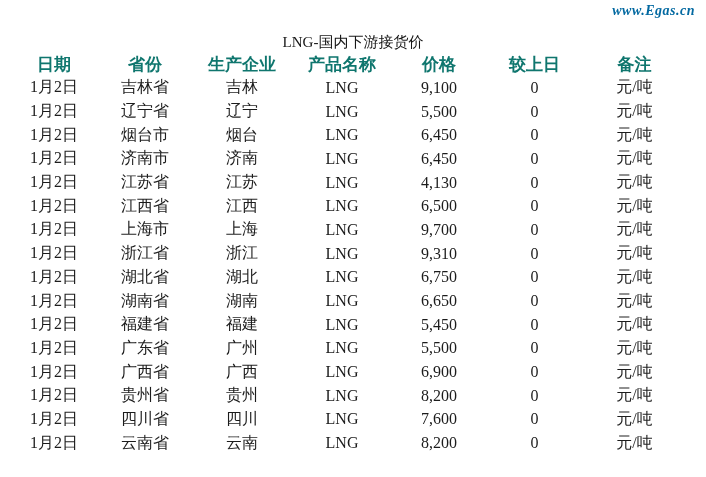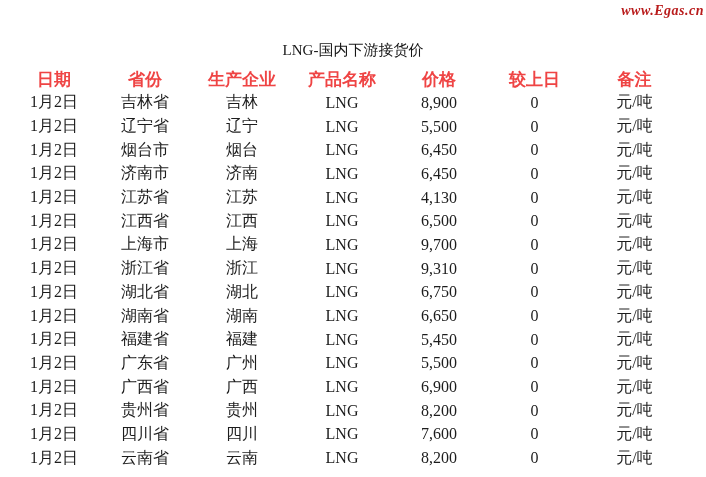--- a/index.html
+++ b/index.html
@@ -11,31 +11,31 @@
     width: 706px;
     height: 477px;
     position: relative;
     font-family: "Liberation Serif", "DejaVu Serif", serif;
     color: #151515;
     overflow: hidden;
   }
   .watermark {
     position: absolute;
     top: 3px;
-    right: 2px;
-    color: #b91c1c;
+    right: 11px;
+    color: #0369a1;
     font-size: 14px;
     font-weight: bold;
     font-style: italic;
     letter-spacing: 0.5px;
     text-decoration: none;
     font-family: "Liberation Serif", serif;
   }
   .page-title {
-    margin: 8px;
+    margin: 0;
     padding-top: 33px;
     font-size: 15px;
     font-weight: normal;
     line-height: 19px;
     text-align: center;
     color: #161616;
   }
   table.price-table {
     margin-left: 10px;
     margin-top: 1px;
@@ -44,21 +44,21 @@
     table-layout: fixed;
   }
   table.price-table th {
     font-size: 17px;
     font-weight: bold;
     height: 22px;
     padding: 0;
     text-align: center;
     vertical-align: middle;
     white-space: nowrap;
-    color: #ef4444;
+    color: #0f766e;
   }
   table.price-table td {
     font-size: 16px;
     height: 23.7px;
     padding: 0;
     text-align: center;
     vertical-align: middle;
     white-space: nowrap;
     color: #1c1c1c;
   }
@@ -97,21 +97,21 @@
       <th>较上日</th>
       <th>备注</th>
     </tr>
   </thead>
   <tbody>
       <tr>
         <td>1月2日</td>
         <td>吉林省</td>
         <td>吉林</td>
         <td>LNG</td>
-        <td>8,900</td>
+        <td>9,100</td>
         <td>0</td>
         <td>元/吨</td>
       </tr>
       <tr>
         <td>1月2日</td>
         <td>辽宁省</td>
         <td>辽宁</td>
         <td>LNG</td>
         <td>5,500</td>
         <td>0</td>

